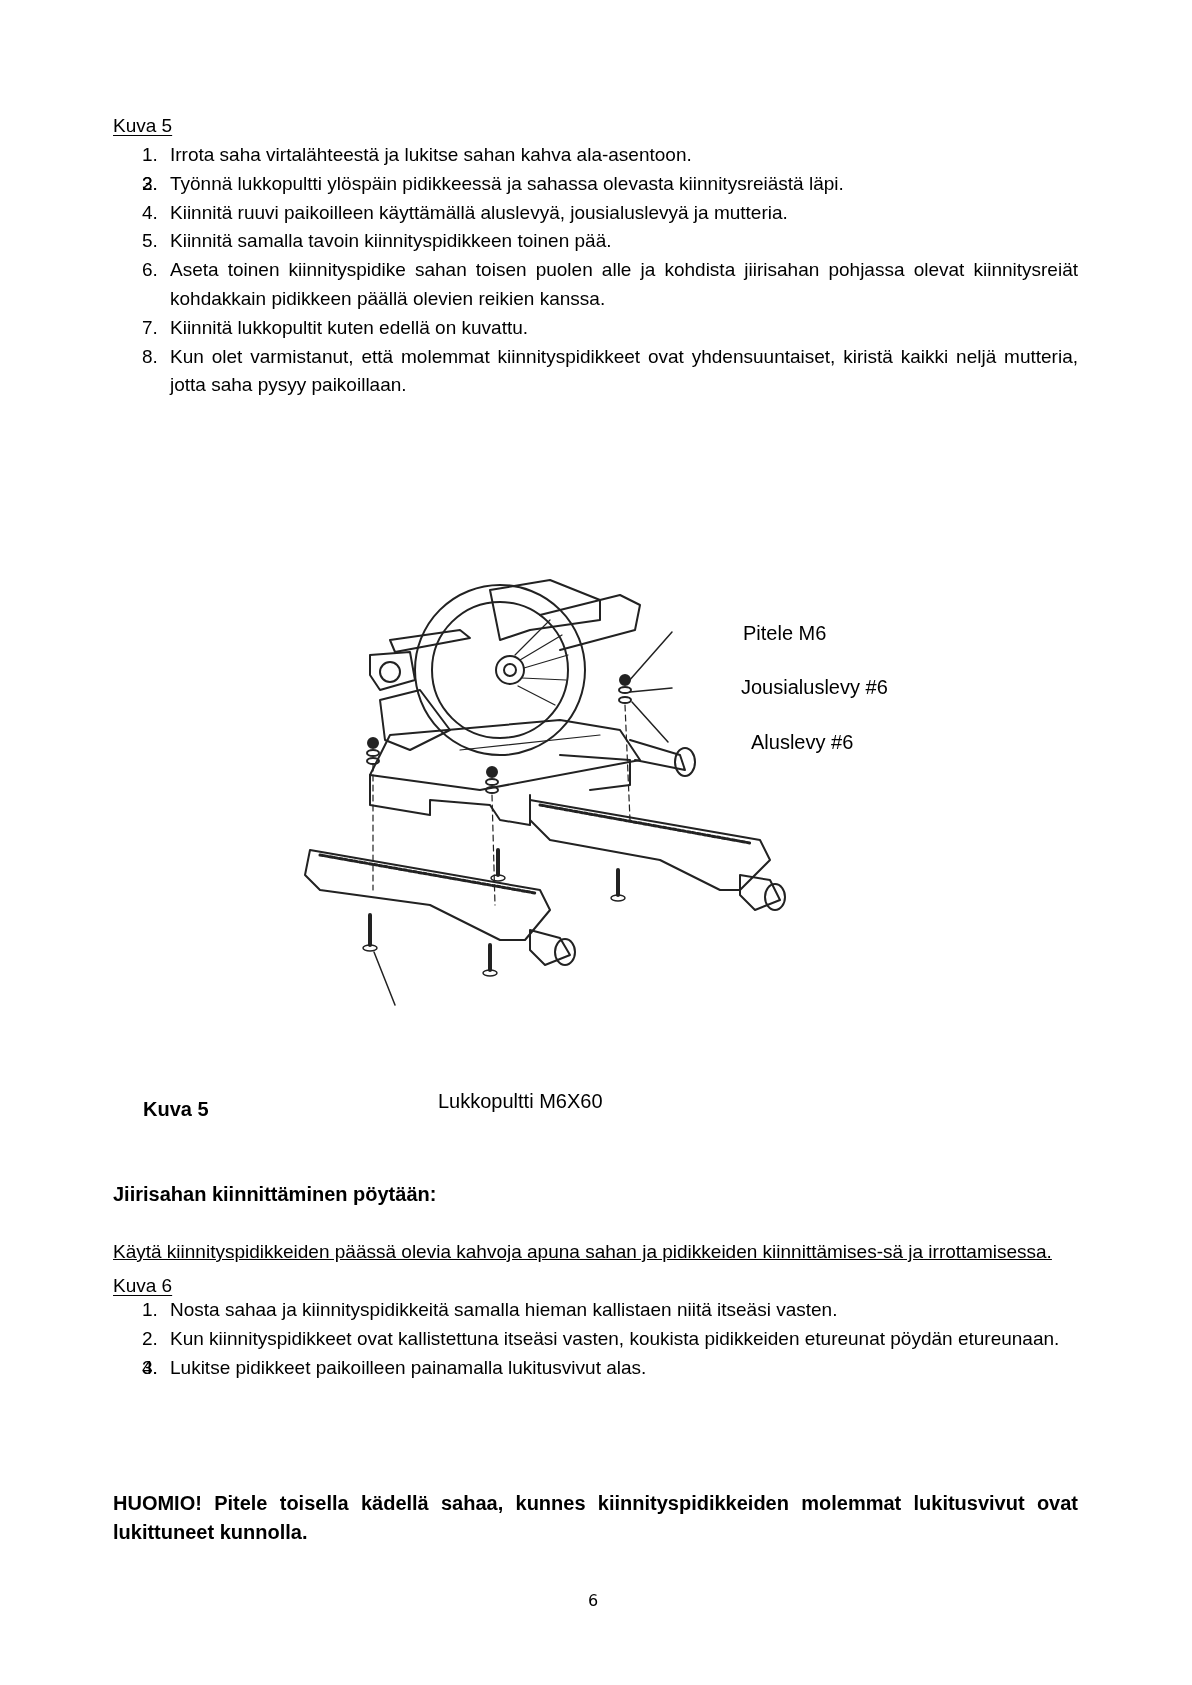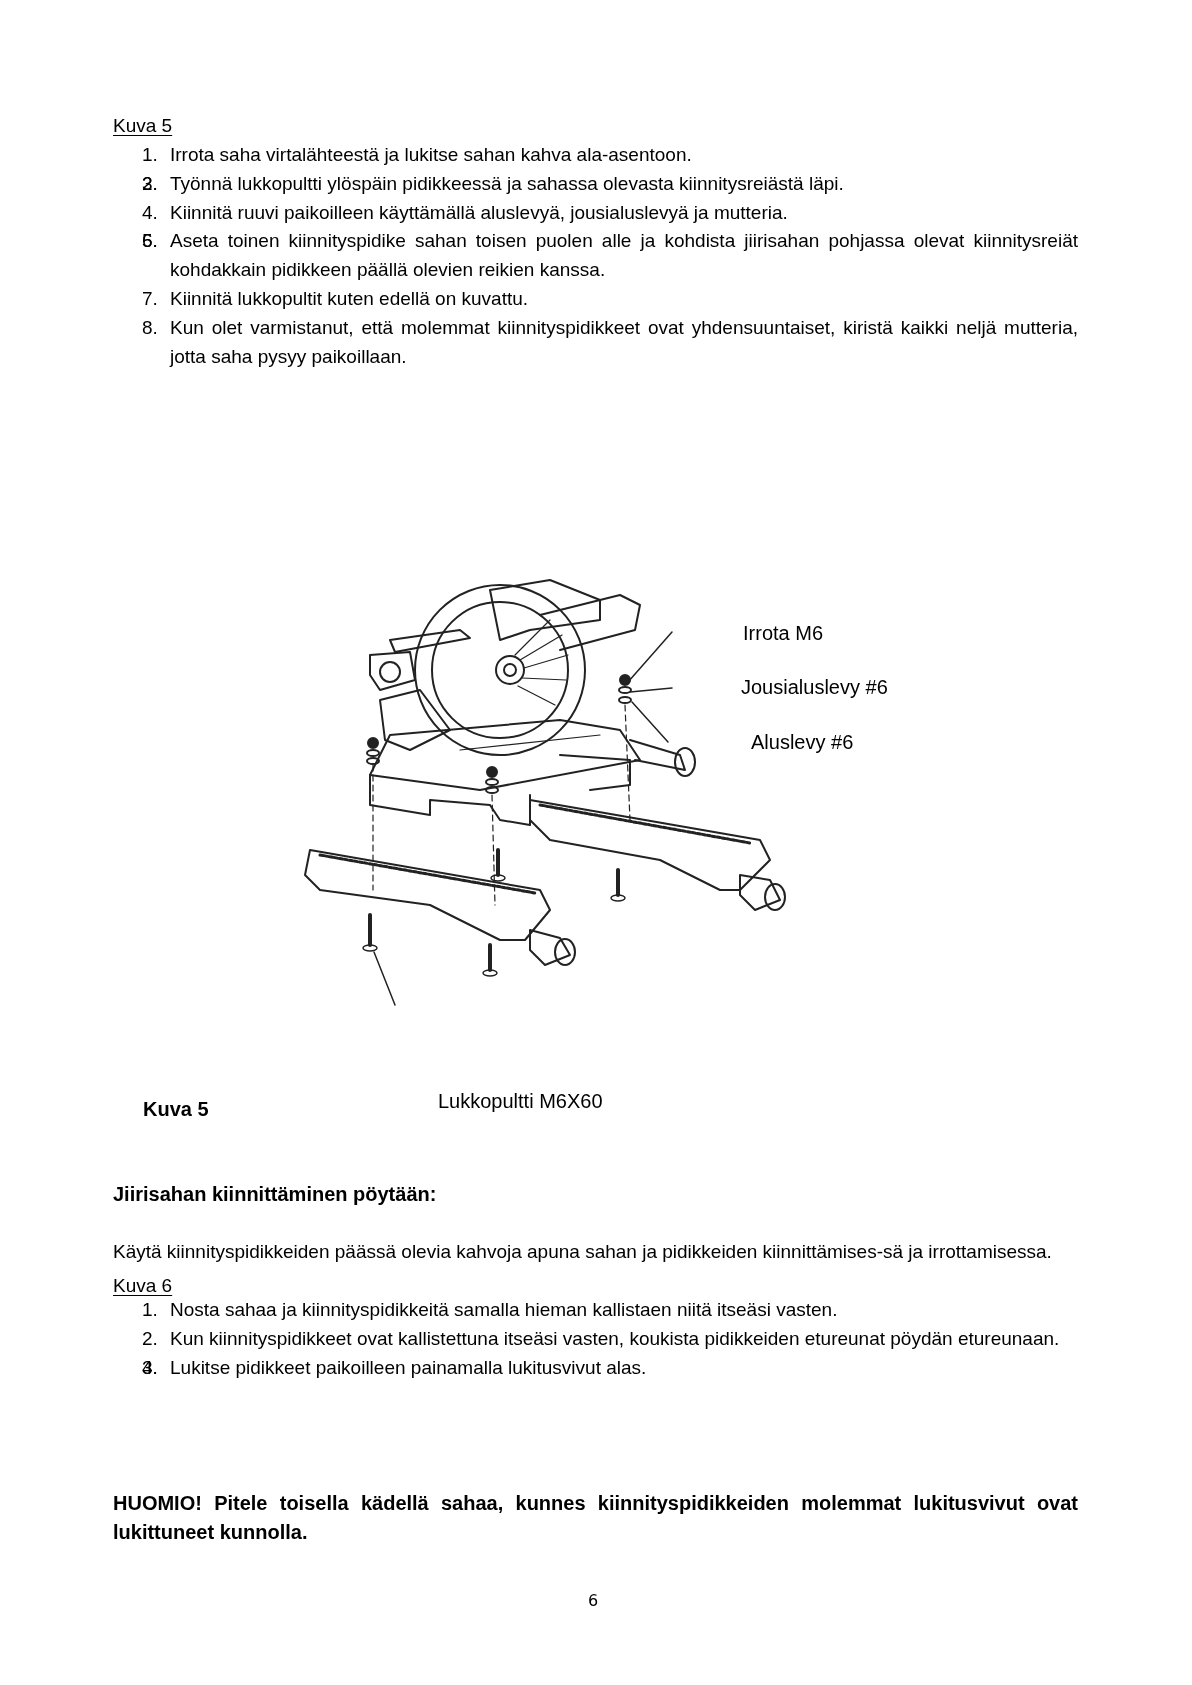--- a/index.html
+++ b/index.html
@@ -6,35 +6,35 @@
   body { width: 1192px; height: 1685px; position: relative; overflow: hidden;
          font-family: "Liberation Sans", sans-serif; color: #000; }
   .txt { font-family: "Liberation Sans Narrow", "Liberation Sans", sans-serif; font-size: 19px; line-height: 28.8px; letter-spacing: 0px; }
   .heading-u { position: absolute; left: 113px; text-decoration: underline; text-underline-offset: 3px; }
   ol.steps { margin: 0; padding: 0; list-style: none; position: absolute; left: 113px; width: 965px; }
   ol.steps li { position: relative; padding-left: 57px; text-align: justify; text-align-last: left; }
   ol.steps li .num { position: absolute; left: 29px; top: 0; }
   .bold { font-weight: bold; }
   .figure { position: absolute; left: 300px; top: 560px; width: 620px; height: 540px; }
   .label { position: absolute; font-size: 20px; white-space: nowrap; }
-  .para { position: absolute; left: 113px; width: 965px; text-align: justify; text-align-last: left; }
+  .para { position: absolute; left: 113px; width: 965px; text-align: justify; text-align-last: left; text-decoration: underline; }
   .warning { position: absolute; left: 113px; width: 965px; text-align: justify; text-align-last: left; font-weight: bold; font-size: 20px; line-height: 29px; margin-top: 20px; }
   .pagenum { position: absolute; left: 588px; top: 1591px; font-family: "DejaVu Sans", sans-serif; font-size: 16px; }
 </style>
 </head>
 <body>
 
 <div class="txt heading-u" style="top:112px;">Kuva 5</div>
 
 <ol class="steps txt" style="top:141px;">
   <li><span class="num">1.</span><span>Irrota saha virtalähteestä ja lukitse sahan kahva ala-asentoon.</span></li>
   <li><span class="num">2.</span></li>
   <li><span class="num">3.</span><span>Työnnä lukkopultti ylöspäin pidikkeessä ja sahassa olevasta kiinnitysreiästä läpi.</span></li>
   <li><span class="num">4.</span><span>Kiinnitä ruuvi paikoilleen käyttämällä aluslevyä, jousialuslevyä ja mutteria.</span></li>
-  <li><span class="num">5.</span></li>
+  <li><span class="num">5.</span><span>Kiinnitä samalla tavoin kiinnityspidikkeen toinen pää.</span></li>
   <li><span class="num">6.</span><span>Aseta toinen kiinnityspidike sahan toisen puolen alle ja kohdista jiirisahan pohjassa olevat kiinnitysreiät kohdakkain pidikkeen päällä olevien reikien kanssa.</span></li>
   <li><span class="num">7.</span><span>Kiinnitä lukkopultit kuten edellä on kuvattu.</span></li>
   <li><span class="num">8.</span><span>Kun olet varmistanut, että molemmat kiinnityspidikkeet ovat yhdensuuntaiset, kiristä kaikki neljä mutteria, jotta saha pysyy paikoillaan.</span></li>
 </ol>
 
 <svg class="figure" viewBox="0 0 620 540" xmlns="http://www.w3.org/2000/svg" fill="none" stroke="#222" stroke-width="2" stroke-linejoin="round" stroke-linecap="round">
 
   <path d="M190 30 L250 20 L300 40 L300 60 L230 70 L200 80 Z"></path>
   <path d="M240 55 L320 35 L340 45 L335 70 L260 90"></path>
 
@@ -95,21 +95,21 @@
     <path d="M318 310 L318 335" stroke-width="4"></path>
       <ellipse cx="318" cy="338" rx="7" ry="3"></ellipse>
   </g>
 
   <path d="M372 72 L328 122" stroke-width="1.5"></path>
   <path d="M372 128 L330 132" stroke-width="1.5"></path>
   <path d="M368 182 L332 142" stroke-width="1.5"></path>
   <path d="M74 392 L95 445" stroke-width="1.5"></path>
 </svg>
 
-<div class="label" style="left:743px; top:622px;">Irrota M6</div>
+<div class="label" style="left:743px; top:622px;">Pitele M6</div>
 <div class="label" style="left:741px; top:676px;">Jousialuslevy #6</div>
 <div class="label" style="left:735px; top:731px;margin-left:16px;">Aluslevy #6</div>
 <div class="label" style="left:438px; top:1090px;">Lukkopultti M6X60</div>
 <div class="label bold" style="left:143px; top:1098px;">Kuva 5</div>
 
 <div class="txt bold" style="position:absolute; left:113px; top:1180px; font-size:20px;">Jiirisahan kiinnittäminen pöytään:</div>
 <div class="txt heading-u" style="top:1272px;">Kuva 6</div>
 <div class="txt para" style="top:1238px;">Käytä kiinnityspidikkeiden päässä olevia kahvoja apuna sahan ja pidikkeiden kiinnittämises-sä ja irrottamisessa.</div>
 
 <ol class="steps txt" style="top:1296px;">

